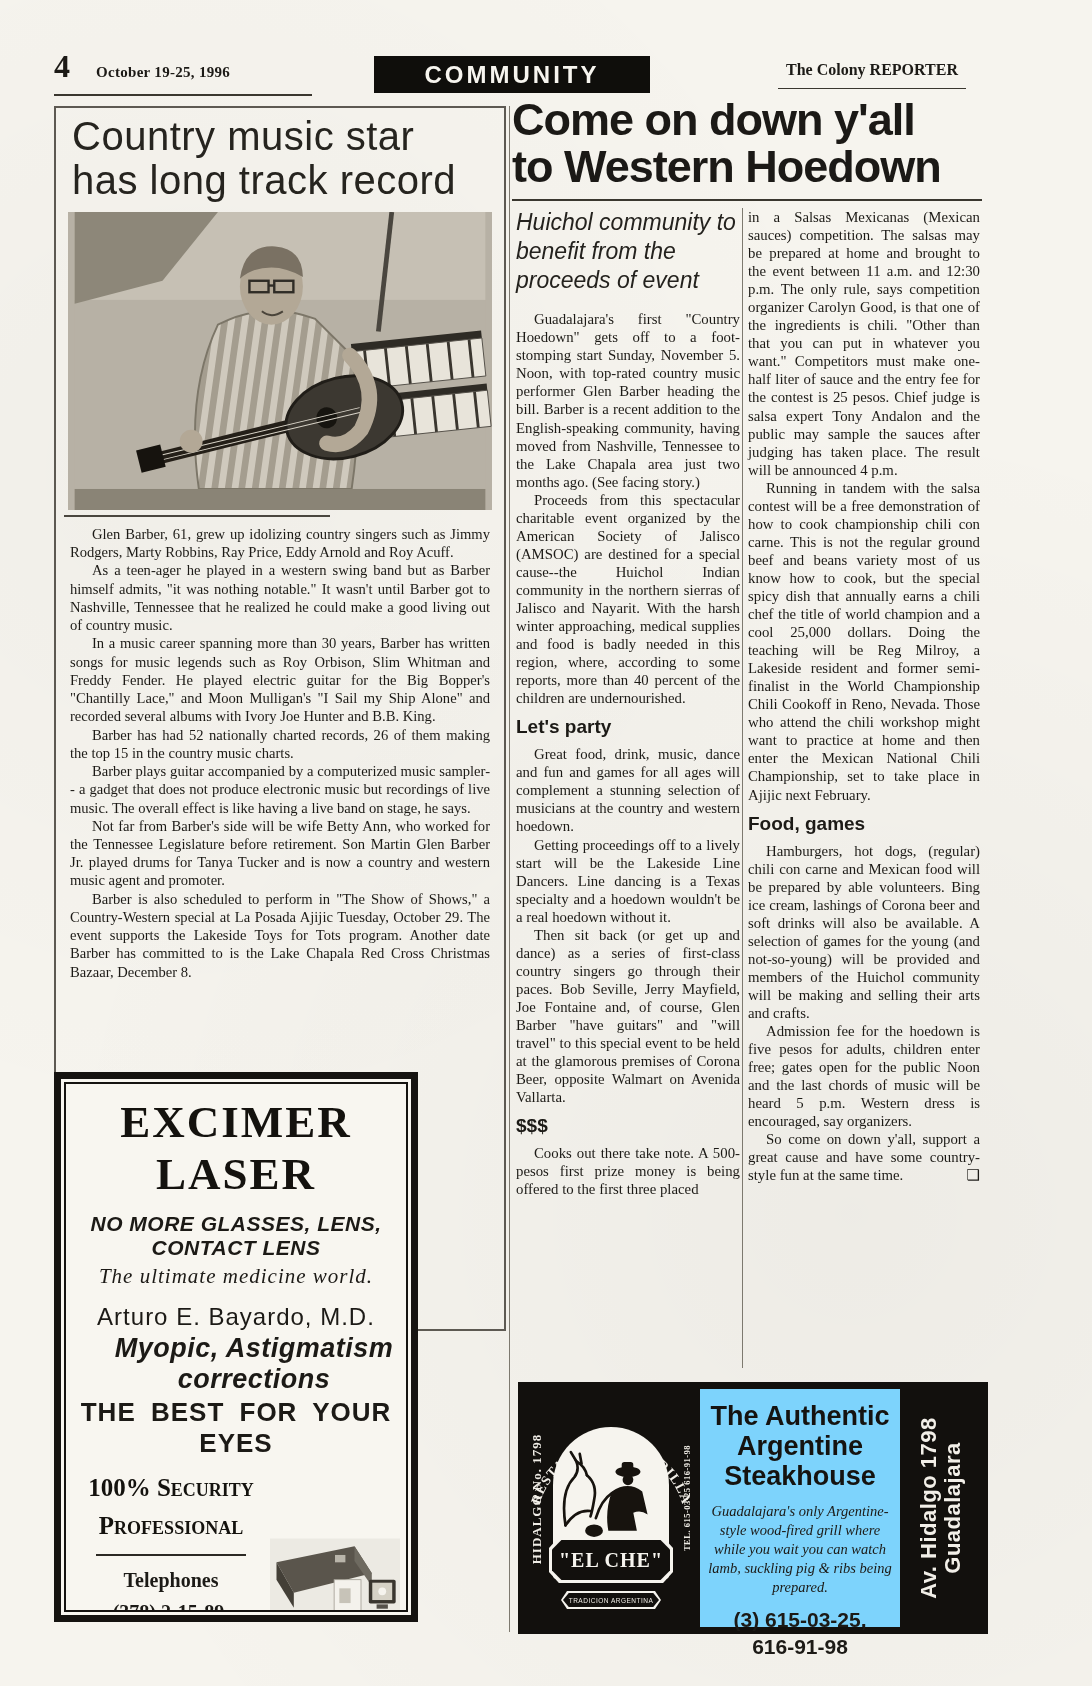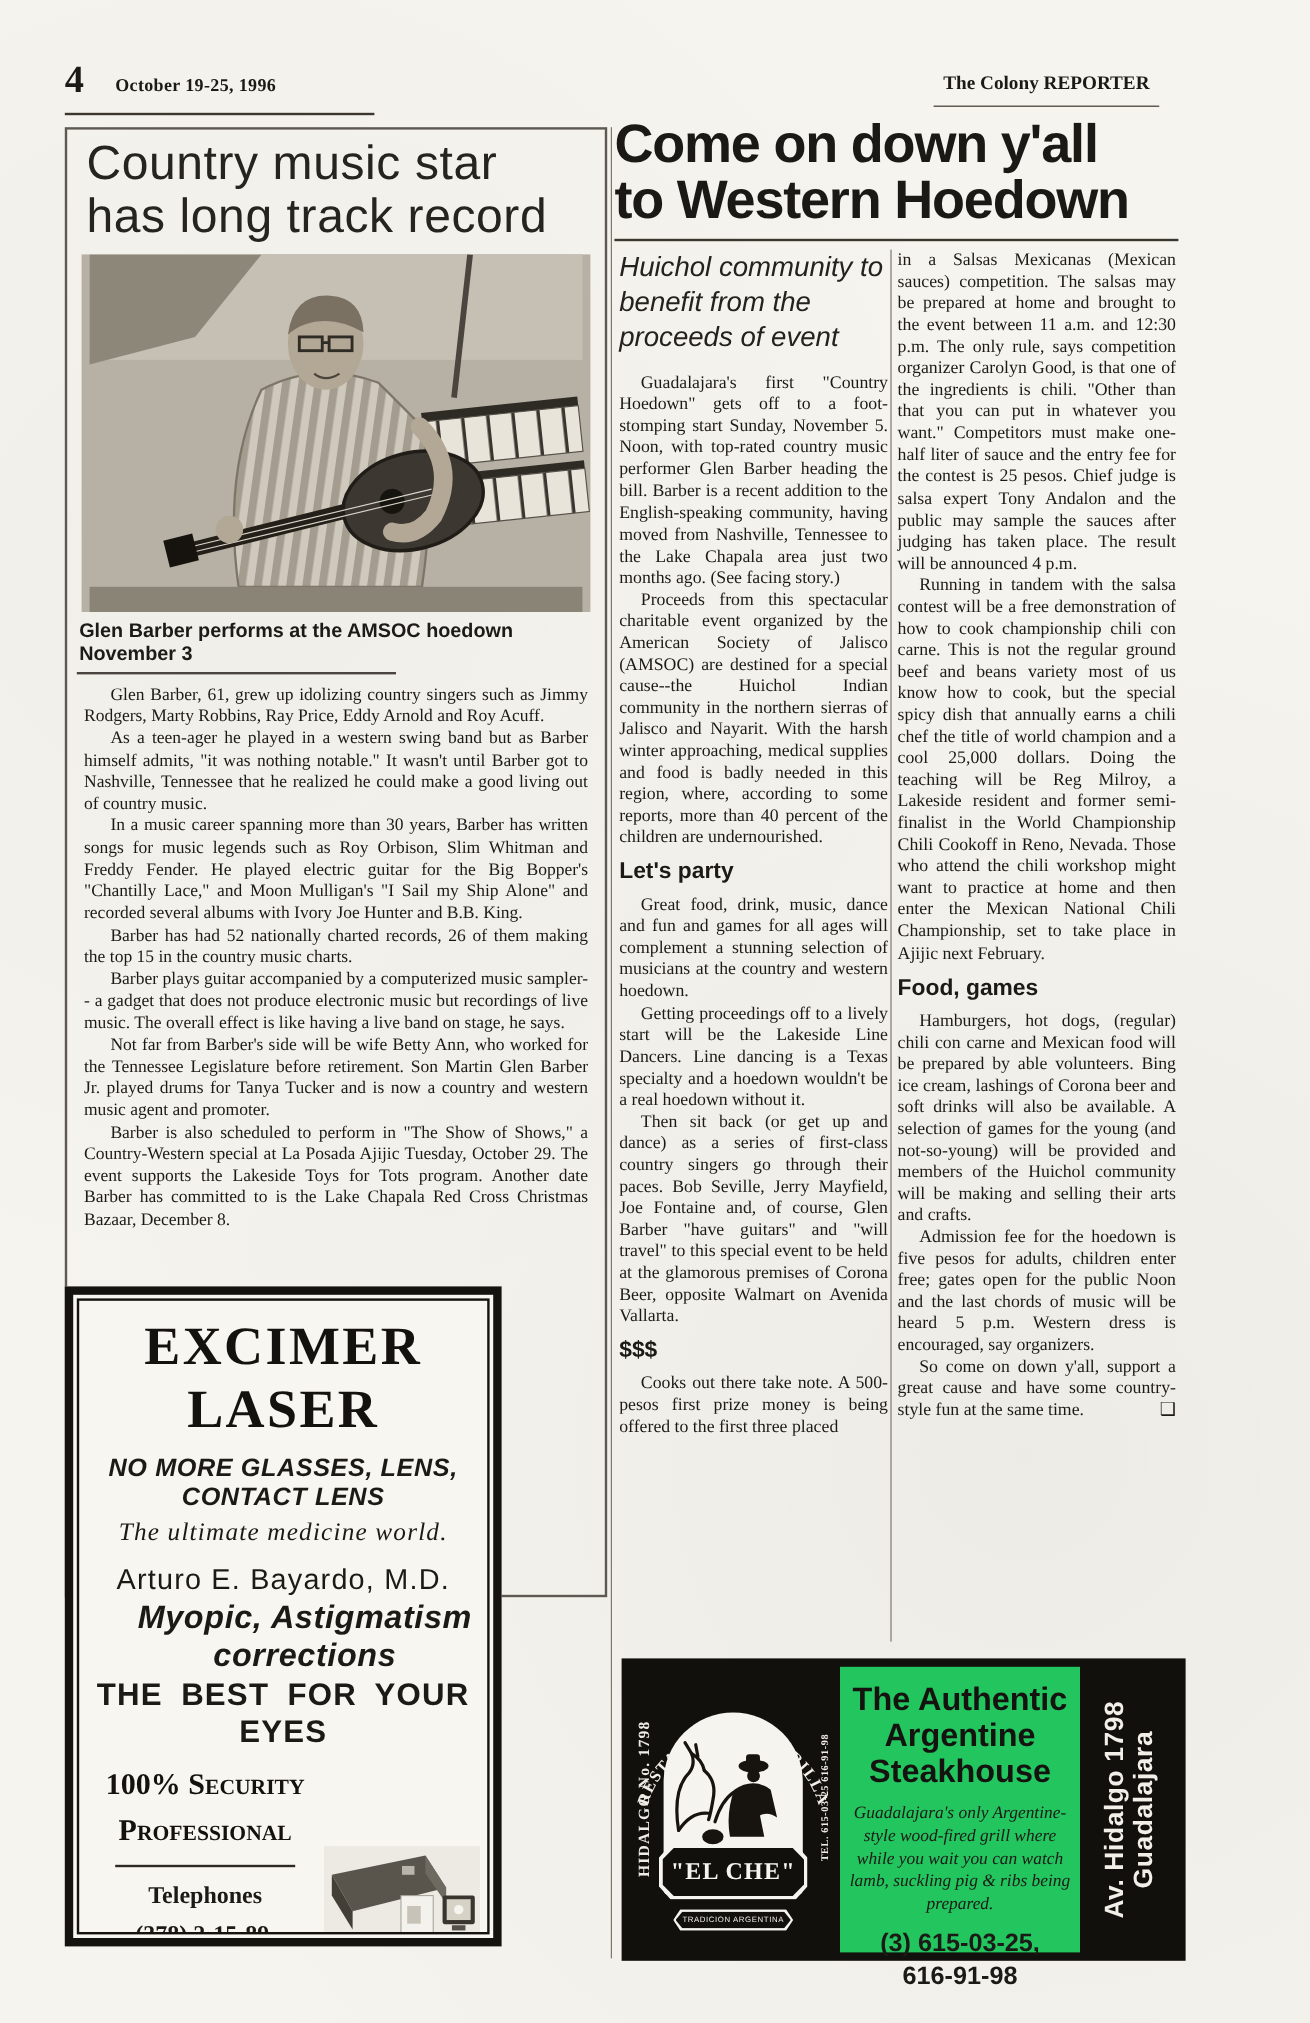--- a/index.html
+++ b/index.html
@@ -68,36 +68,37 @@
     color:#f6f4ee;font:bold 20px "Liberation Serif",serif;letter-spacing:1px;}
   .bnr-outer{position:absolute;left:36px;top:202px;width:100px;height:18px;background:#f6f4ee;
     clip-path:polygon(6% 0,94% 0,100% 50%,94% 100%,6% 100%,0 50%);}
   .bnr-inner{position:absolute;inset:2px;background:#12100d;display:flex;align-items:center;justify-content:center;
     clip-path:polygon(6% 0,94% 0,100% 50%,94% 100%,6% 100%,0 50%);
     color:#f0ede6;font:6.5px "Liberation Sans",sans-serif;letter-spacing:.5px;}
   .v-left{position:absolute;left:-58px;top:102px;width:140px;transform:rotate(-90deg);text-align:center;
     color:#efece5;font:bold 13px "Liberation Serif",serif;letter-spacing:1px;}
   .v-right{position:absolute;left:92px;top:104px;width:140px;transform:rotate(-90deg);text-align:center;
     color:#efece5;font:bold 8.5px "Liberation Serif",serif;letter-spacing:.5px;}
-  .che-mid{width:200px;background:#22c55e;margin-left:3px;padding:8px 6px;text-align:center;box-sizing:border-box;}
+  .che-mid{width:200px;background:#7dd3fc;margin-left:3px;padding:8px 6px;text-align:center;box-sizing:border-box;}
   .che-title{margin-top:4px;font:bold 27px/1.12 "Liberation Sans",sans-serif;color:#151310;}
   .che-tag{margin:10px 2px 0;font:italic 14.5px/1.32 "Liberation Serif",serif;}
   .che-phone{margin-top:10px;font:bold 21px/1.25 "Liberation Sans",sans-serif;}
   .che-strip{flex:1;position:relative;}
   .strip-inner{position:absolute;left:50%;top:50%;width:240px;transform:translate(-50%,-50%) rotate(-90deg);
     text-align:center;color:#f2efe8;font:bold 22px/1.1 "Liberation Sans",sans-serif;letter-spacing:.5px;}
 </style>
 </head>
 <body>
 
 <div class="page">
 
   <div class="abs pagenum">4</div>
   <div class="abs issue-date">October 19-25, 1996</div>
   <div class="rule" style="left:54px;top:94px;width:258px;"></div>
+  <div class="abs community-banner">COMMUNITY</div>
   <div class="abs masthead">The Colony REPORTER</div>
   <div class="rule" style="left:778px;top:88px;width:188px;border-top-width:1.5px;"></div>
 
   <div class="vrule" style="left:509px;top:106px;height:1526px;"></div>
   <div class="vrule" style="left:742px;top:208px;height:1160px;"></div>
 
   <div class="abs l-article">
     <div class="l-headline">
       <div>Country music star</div>
       <div>has long track record</div>
@@ -137,21 +138,20 @@
         <ellipse cx="282" cy="218" rx="62" ry="42" fill="#3c3831" stroke="#201d18" stroke-width="3"></ellipse>
         <circle cx="264" cy="214" r="11" fill="#16140f"></circle>
         <line x1="88" y1="210" x2="300" y2="212" stroke="#d9d4c8" stroke-width="1"></line>
         <line x1="88" y1="215" x2="300" y2="217" stroke="#d9d4c8" stroke-width="1"></line>
       </g>
       <path d="M288 150 Q322 185 300 228 Q284 248 264 242" fill="none" stroke="#b3a896" stroke-width="16" stroke-linecap="round"></path>
       <circle cx="122" cy="240" r="12" fill="#b3a896"></circle>
       <rect y="290" width="430" height="22" fill="#8a8476"></rect>
     </svg>
 
-    <div class="l-caption">Glen Barber performs at the AMSOC hoedown November 3</div>
     <div class="l-caprule"></div>
 
     <div class="l-body">
       <p>Glen Barber, 61, grew up idolizing country singers such as Jimmy Rodgers, Marty Robbins, Ray Price, Eddy Arnold and Roy Acuff.</p>
       <p>As a teen-ager he played in a western swing band but as Barber himself admits, "it was nothing notable." It wasn't until Barber got to Nashville, Tennessee that he realized he could make a good living out of country music.</p>
       <p>In a music career spanning more than 30 years, Barber has written songs for music legends such as Roy Orbison, Slim Whitman and Freddy Fender.  He played electric guitar for the Big Bopper's "Chantilly Lace," and Moon Mulligan's "I Sail my Ship Alone" and recorded several albums with Ivory Joe Hunter and B.B. King.</p>
       <p>Barber has had 52 nationally charted records, 26 of them making the top 15 in the country music charts.</p>
       <p>Barber plays guitar accompanied by a computerized music sampler-- a gadget that does not produce electronic music but recordings of live music.  The overall effect is like having a live band on stage, he says.</p>
       <p>Not far from Barber's side will be wife Betty Ann, who worked for the Tennessee Legislature before retirement.  Son Martin Glen Barber Jr. played drums for Tanya Tucker and is now a country and western music agent and promoter.</p>
       <p>Barber is also scheduled to perform in "The Show of Shows," a Country-Western special at La Posada Ajijic Tuesday, October 29. The event supports the Lakeside Toys for Tots program.  Another date Barber has committed to is the Lake Chapala Red Cross Christmas Bazaar, December 8.</p>

